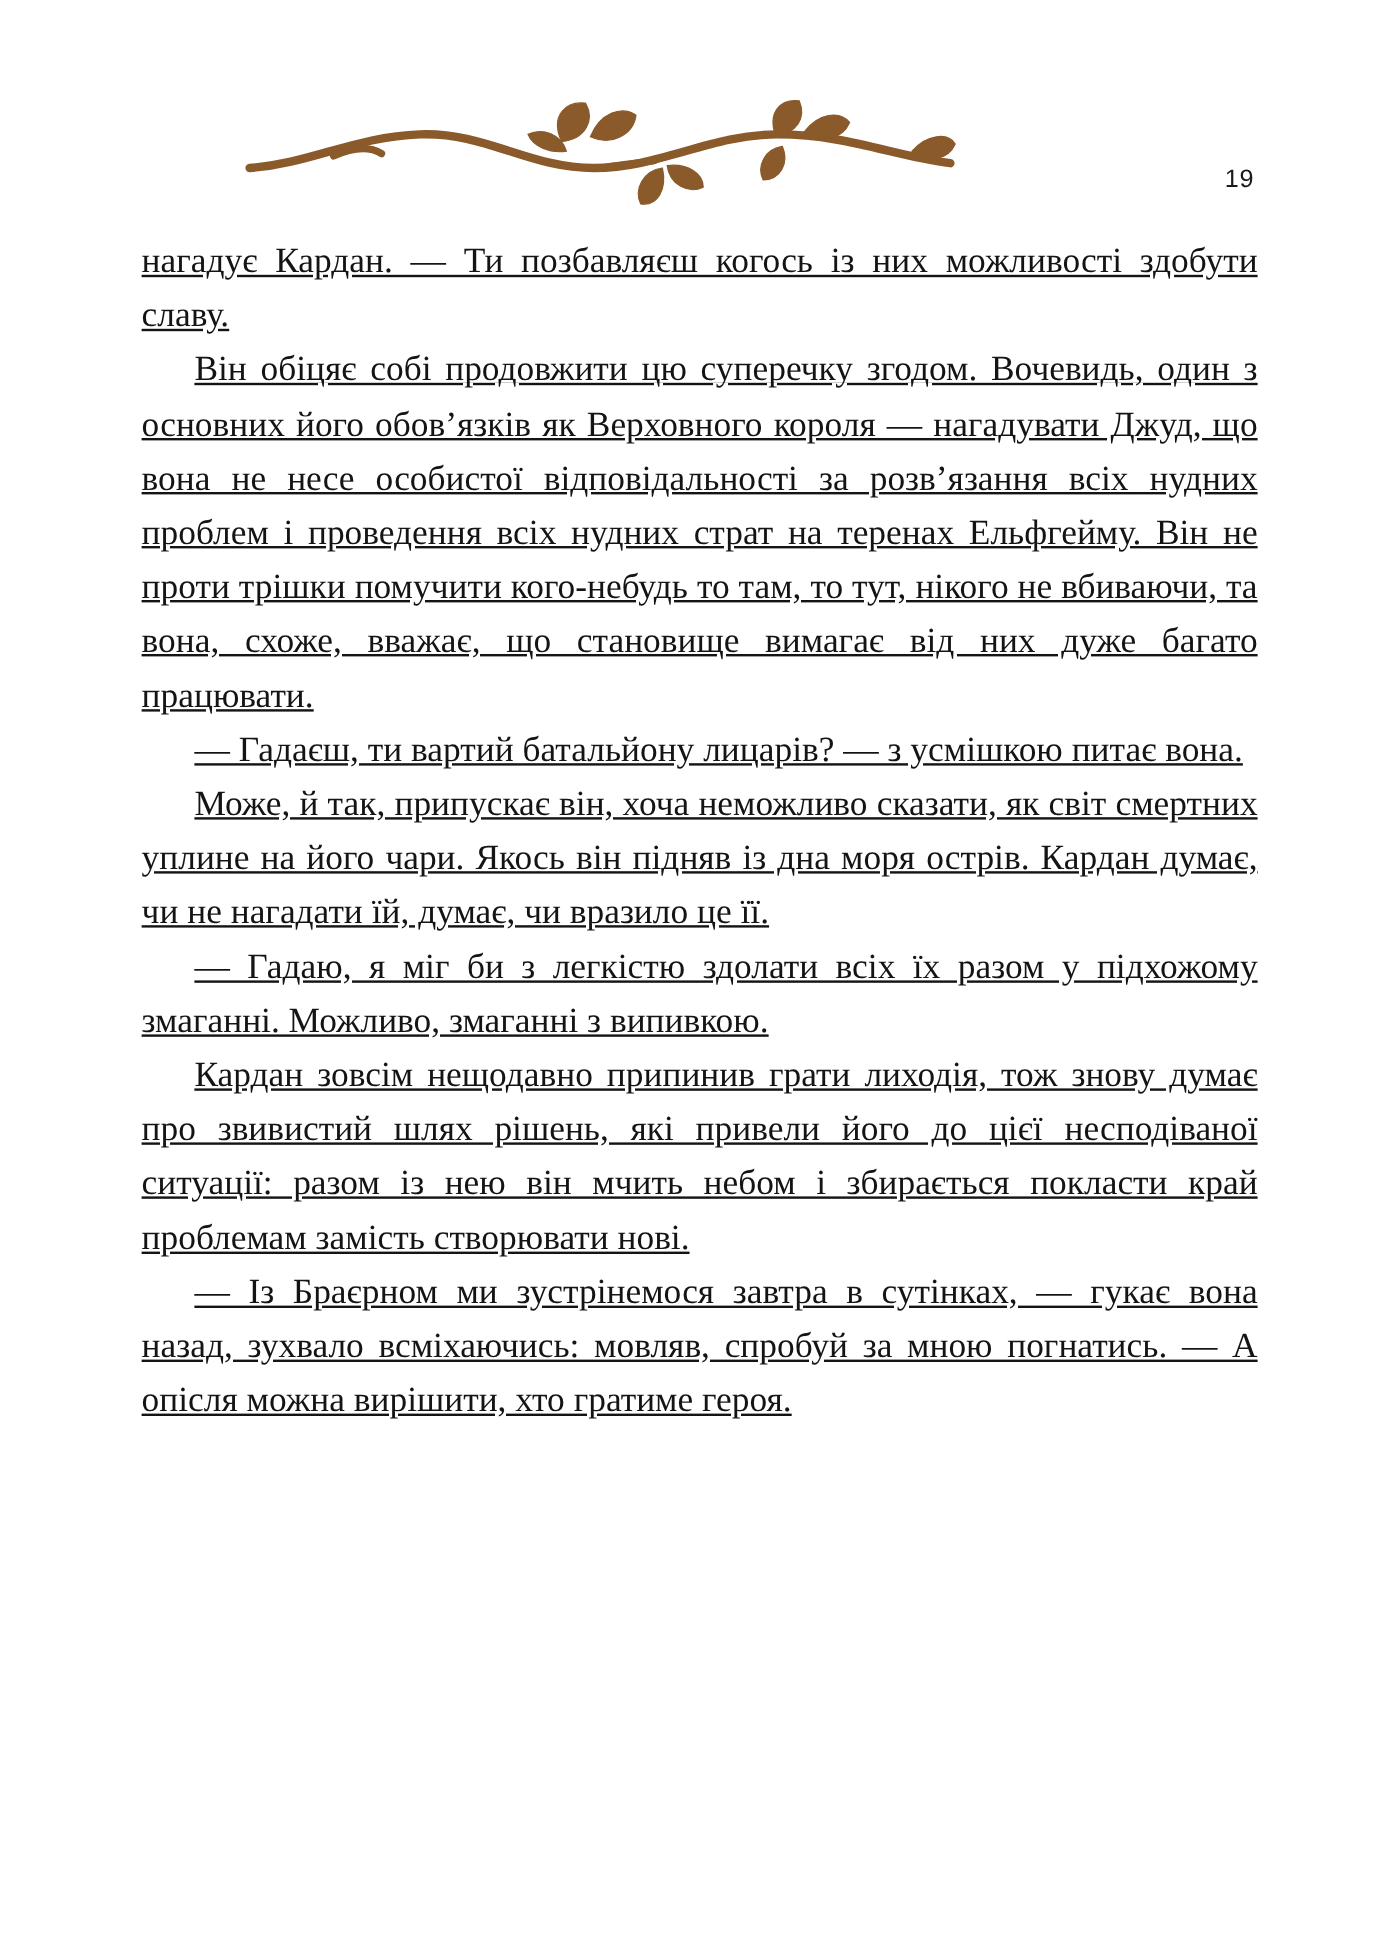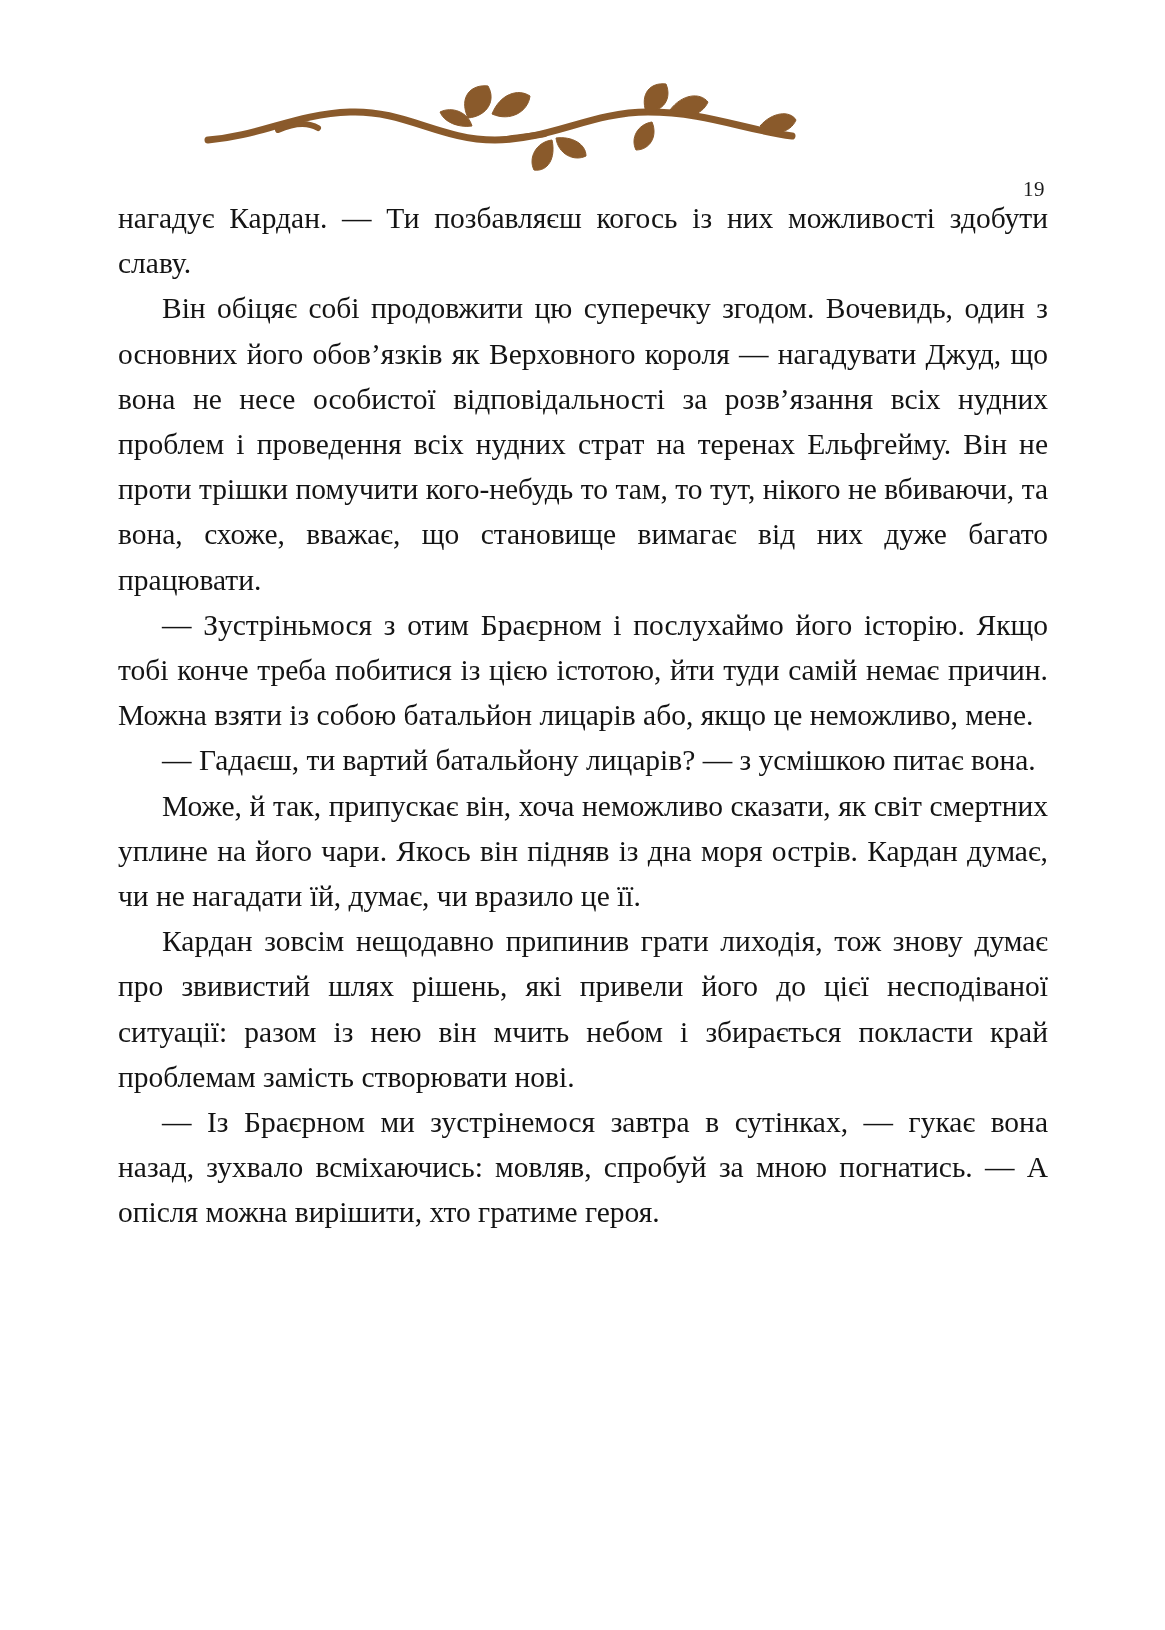--- a/index.html
+++ b/index.html
@@ -19,41 +19,41 @@
     position: absolute;
     left: 200px;
     top: 78px;
     width: 600px;
     height: 95px;
   }
   .page-number {
     position: absolute;
     right: 120px;
     top: 138px;
-    font-family: Liberation Serif, serif;
+    font-family: Liberation Sans, sans-serif;
     font-size: 21px;
     color: #1a1a1a;
     letter-spacing: 0.5px;
-    margin-top: 39px;
   }
   .body-text {
     position: absolute;
     left: 118px;
     top: 196px;
     width: 930px;
     font-size: 29.5px;
     line-height: 45.2px;
     color: #141414;
     text-align: justify;
     text-justify: inter-word;
     hyphens: manual;
   }
   .body-text p {
     margin: 0;
     text-indent: 0;
+    text-decoration: underline;
   }
   .body-text p.indent {
     text-indent: 44px;
   }
 </style>
 </head>
 <body>
 
 <div class="page">
 
@@ -79,20 +79,20 @@
         <path d="M560 48 C 572 34, 590 32, 596 42 C 590 56, 572 58, 560 48 Z"></path>
       </g>
     </svg>
   </div>
 
   <div class="page-number">19</div>
 
   <div class="body-text">
     <p>нагадує Кардан. — Ти позбавляєш когось із них можливості здобути славу.</p>
     <p class="indent">Він обіцяє собі продовжити цю суперечку згодом. Вочевидь, один з основних його обов’язків як Верховного короля — нагадувати Джуд, що вона не несе особистої відповідальності за розв’язання всіх нудних проблем і проведення всіх нудних страт на теренах Ельфгейму. Він не проти трішки помучити кого-небудь то там, то тут, нікого не вбиваючи, та вона, схоже, вважає, що становище вимагає від них дуже багато працювати.</p>
-    <p class="indent">— Зустріньмося з отим Браєрном і послухаймо його історію. Якщо тобі конче треба побитися із цією істотою, йти туди самій немає причин. Можна взяти із собою батальйон лицарів або, якщо це неможливо, мене.</p>
     <p class="indent">— Гадаєш, ти вартий батальйону лицарів? — з усмішкою питає вона.</p>
     <p class="indent">Може, й так, припускає він, хоча неможливо сказати, як світ смертних уплине на його чари. Якось він підняв із дна моря острів. Кардан думає, чи не нагадати їй, думає, чи вразило це її.</p>
+    <p class="indent">— Гадаю, я міг би з легкістю здолати всіх їх разом у підхожому змаганні. Можливо, змаганні з випивкою.</p>
     <p class="indent">Кардан зовсім нещодавно припинив грати лиходія, тож знову думає про звивистий шлях рішень, які привели його до цієї несподіваної ситуації: разом із нею він мчить небом і збирається покласти край проблемам замість створювати нові.</p>
     <p class="indent">— Із Браєрном ми зустрінемося завтра в сутінках, — гукає вона назад, зухвало всміхаючись: мовляв, спробуй за мною погнатись. — А опісля можна вирішити, хто гратиме героя.</p>
   </div>
 
 </div>
 
 </body></html>

